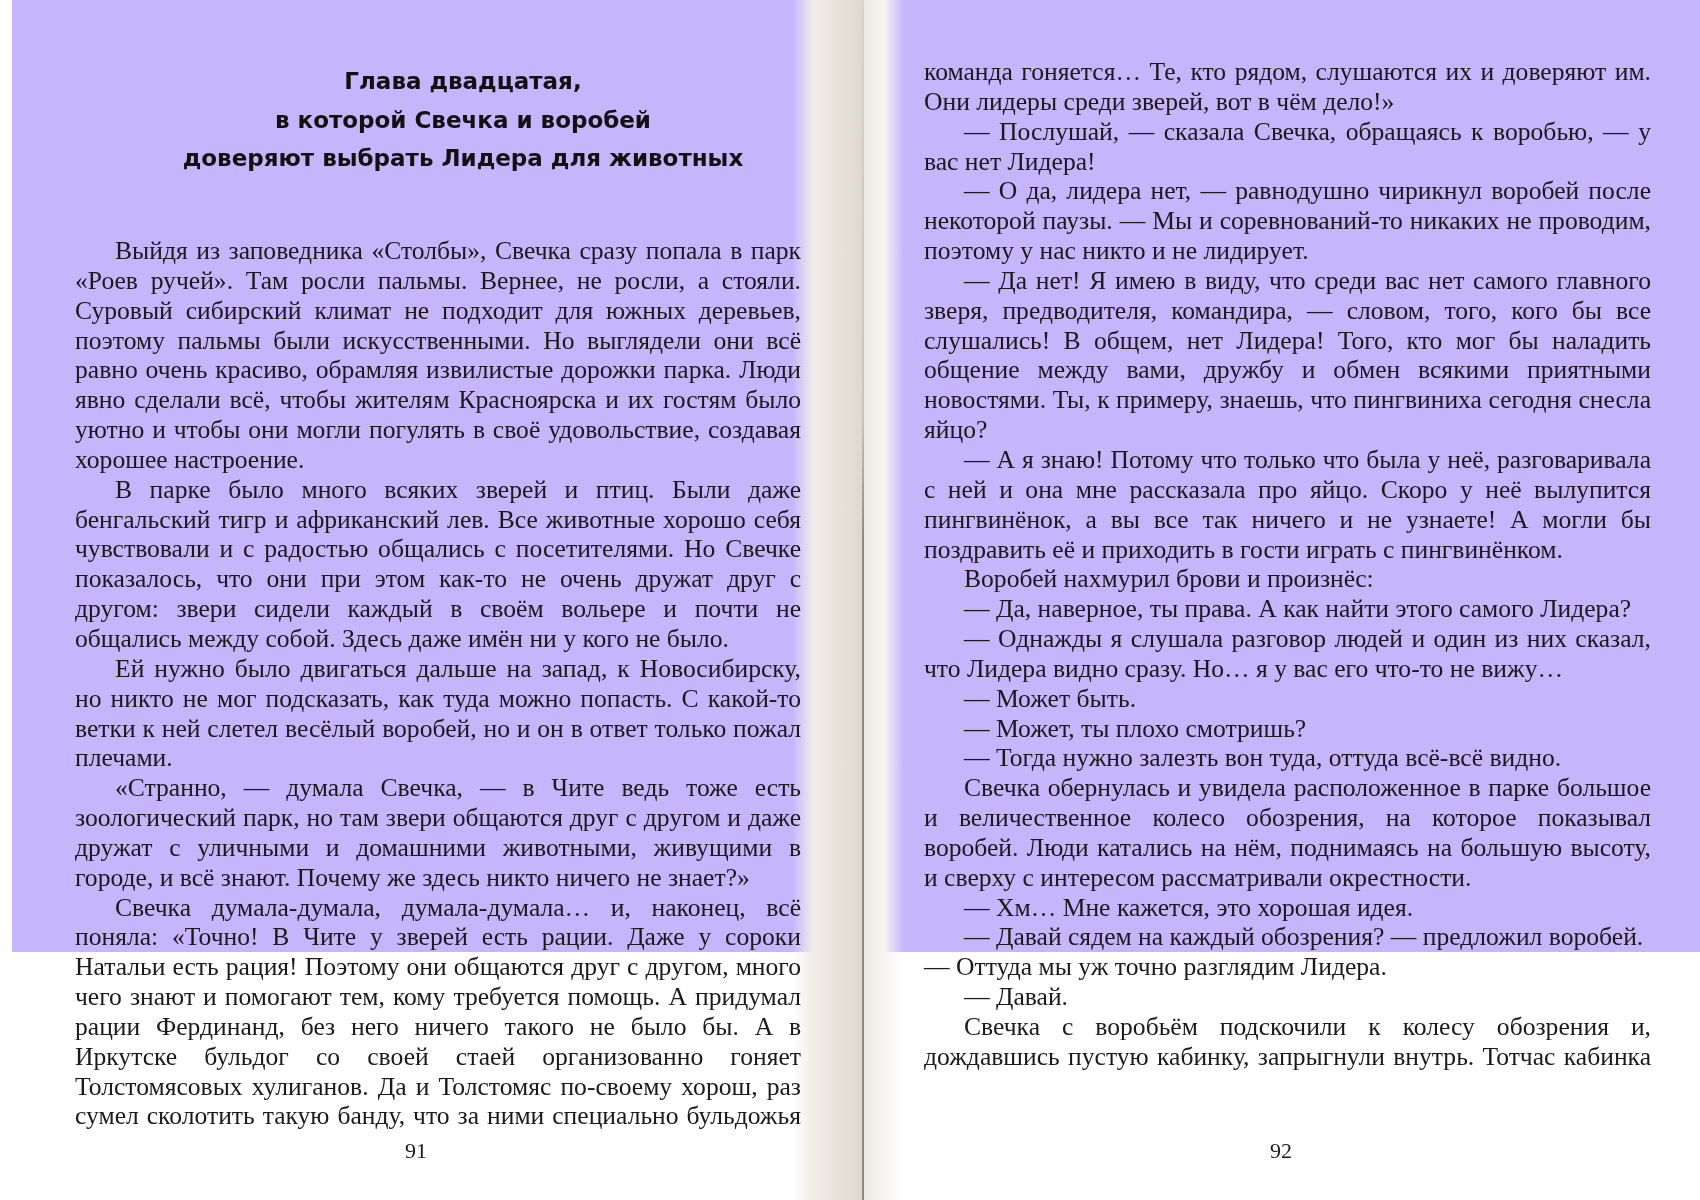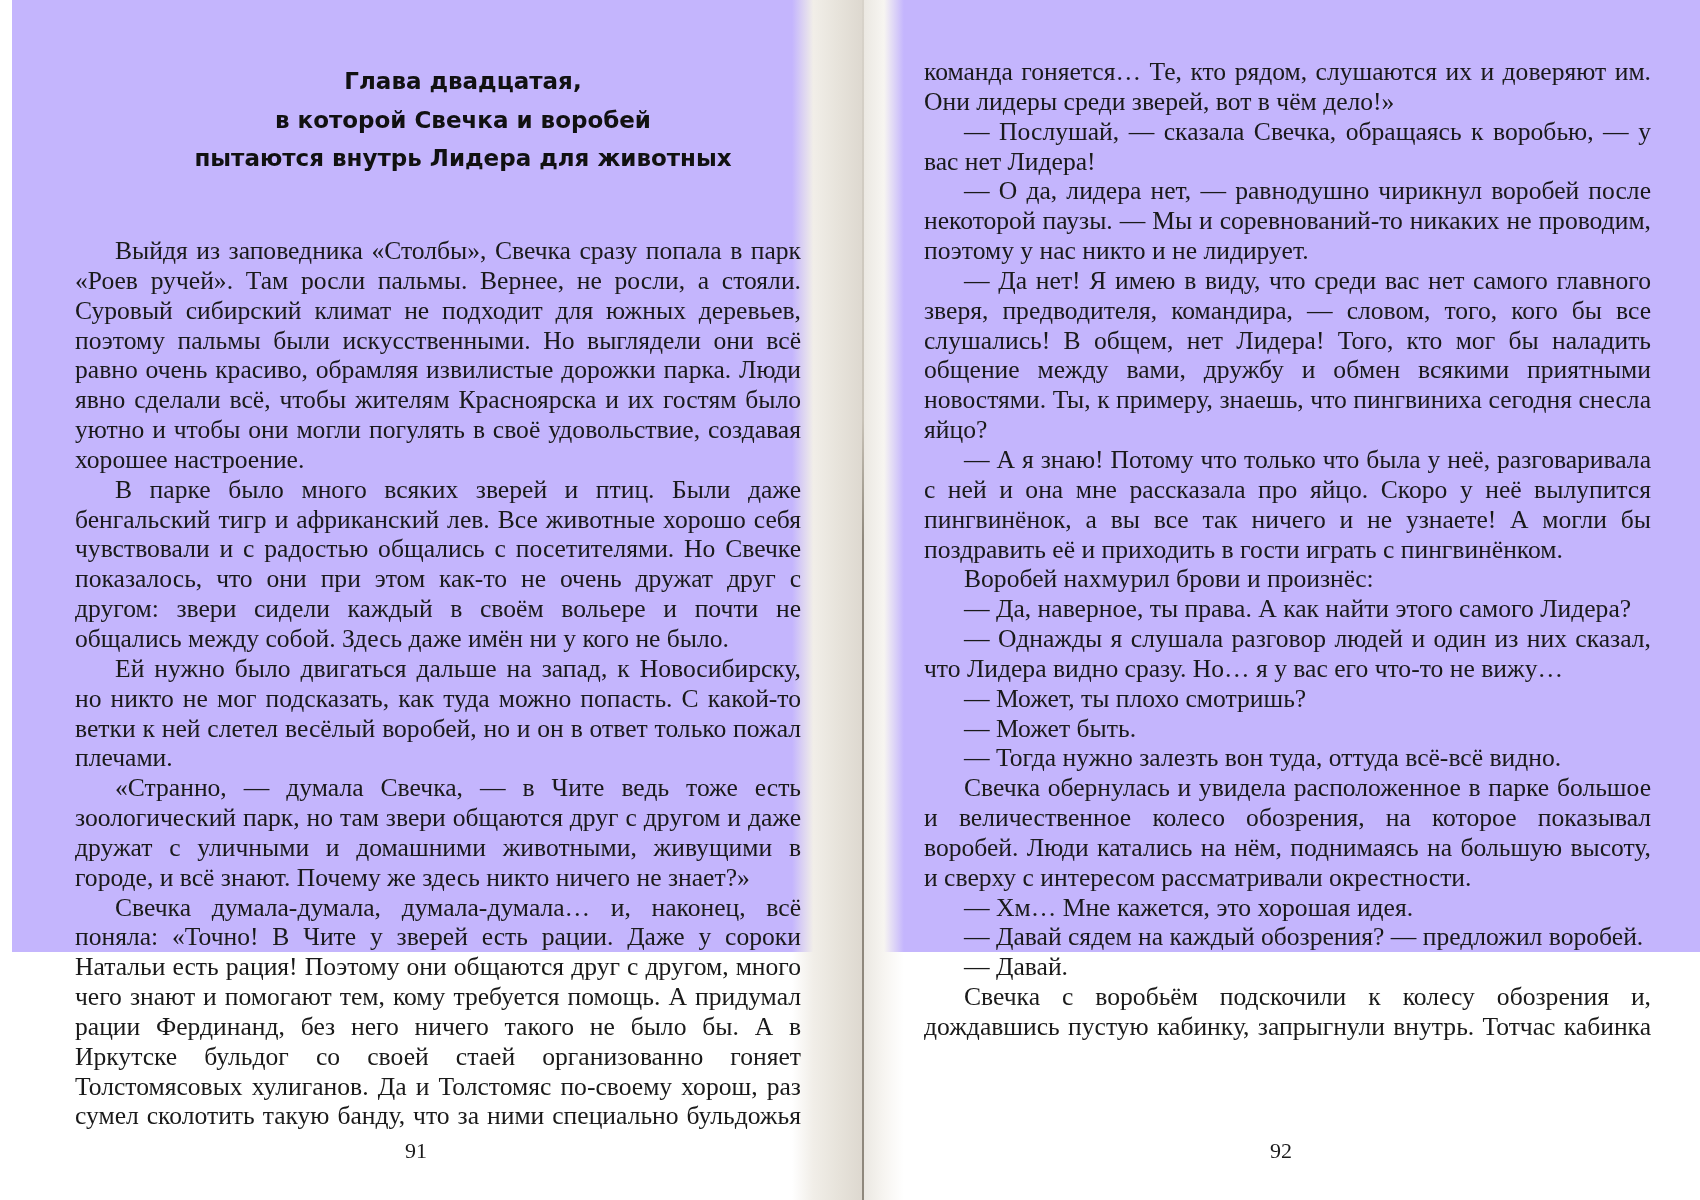--- a/index.html
+++ b/index.html
@@ -54,21 +54,21 @@
 
 <div class="spread">
   <div class="gutter-left"></div>
   <div class="gutter-line"></div>
   <div class="gutter-right"></div>
 
   <div class="page page-left">
     <div class="title">
       <div>Глава двадцатая,</div>
       <div>в которой Свечка и воробей</div>
-      <div>пытаются внутрь Лидера для животных</div>
+      <div>доверяют выбрать Лидера для животных</div>
     </div>
     <div class="body-text">
       <p>Выйдя из заповедника «Столбы», Свечка сразу попала в парк «Роев ручей». Там росли пальмы. Вернее, не росли, а стояли. Суровый сибирский климат не подходит для южных деревьев, поэтому пальмы были искусственными. Но выглядели они всё равно очень красиво, обрамляя извилистые дорожки парка. Люди явно сделали всё, чтобы жителям Красноярска и их гостям было уютно и чтобы они могли погулять в своё удовольствие, создавая хорошее настроение.</p>
       <p>В парке было много всяких зверей и птиц. Были даже бенгальский тигр и африканский лев. Все животные хорошо себя чувствовали и с радостью общались с посетителями. Но Свечке показалось, что они при этом как-то не очень дружат друг с другом: звери сидели каждый в своём вольере и почти не общались между собой. Здесь даже имён ни у кого не было.</p>
       <p>Ей нужно было двигаться дальше на запад, к Новосибирску, но никто не мог подсказать, как туда можно попасть. С какой-то ветки к ней слетел весёлый воробей, но и он в ответ только пожал плечами.</p>
       <p>«Странно, — думала Свечка, — в Чите ведь тоже есть зоологический парк, но там звери общаются друг с другом и даже дружат с уличными и домашними животными, живущими в городе, и всё знают. Почему же здесь никто ничего не знает?»</p>
       <p class="lastfull">Свечка думала-думала, думала-думала… и, наконец, всё поняла: «Точно! В Чите у зверей есть рации. Даже у сороки Натальи есть рация! Поэтому они общаются друг с другом, много чего знают и помогают тем, кому требуется помощь. А придумал рации Фердинанд, без него ничего такого не было бы. А в Иркутске бульдог со своей стаей организованно гоняет Толстомясовых хулиганов. Да и Толстомяс по-своему хорош, раз сумел сколотить такую банду, что за ними специально бульдожья</p>
     </div>
     <div class="page-number">91</div>
   </div>
@@ -76,24 +76,25 @@
   <div class="page page-right">
     <div class="body-text">
       <p class="noindent">команда гоняется… Те, кто рядом, слушаются их и доверяют им. Они лидеры среди зверей, вот в чём дело!»</p>
       <p>— Послушай, — сказала Свечка, обращаясь к воробью, — у вас нет Лидера!</p>
       <p>— О да, лидера нет, — равнодушно чирикнул воробей после некоторой паузы. — Мы и соревнований-то никаких не проводим, поэтому у нас никто и не лидирует.</p>
       <p>— Да нет! Я имею в виду, что среди вас нет самого главного зверя, предводителя, командира, — словом, того, кого бы все слушались! В общем, нет Лидера! Того, кто мог бы наладить общение между вами, дружбу и обмен всякими приятными новостями. Ты, к примеру, знаешь, что пингвиниха сегодня снесла яйцо?</p>
       <p>— А я знаю! Потому что только что была у неё, разговаривала с ней и она мне рассказала про яйцо. Скоро у неё вылупится пингвинёнок, а вы все так ничего и не узнаете! А могли бы поздравить её и приходить в гости играть с пингвинёнком.</p>
       <p>Воробей нахмурил брови и произнёс:</p>
       <p>— Да, наверное, ты права. А как найти этого самого Лидера?</p>
       <p>— Однажды я слушала разговор людей и один из них сказал, что Лидера видно сразу. Но… я у вас его что-то не вижу…</p>
+      <p>— Может быть.</p>
       <p>— Может, ты плохо смотришь?</p>
-      <p>— Может быть.</p>
       <p>— Тогда нужно залезть вон туда, оттуда всё-всё видно.</p>
       <p>Свечка обернулась и увидела расположенное в парке большое и величественное колесо обозрения, на которое показывал воробей. Люди катались на нём, поднимаясь на большую высоту, и сверху с интересом рассматривали окрестности.</p>
       <p>— Хм… Мне кажется, это хорошая идея.</p>
       <p>— Давай сядем на каждый обозрения? — предложил воробей.</p>
+      <p class="noindent">— Оттуда мы уж точно разглядим Лидера.</p>
       <p>— Давай.</p>
       <p class="lastfull">Свечка с воробьём подскочили к колесу обозрения и, дождавшись пустую кабинку, запрыгнули внутрь. Тотчас кабинка</p>
     </div>
     <div class="page-number">92</div>
   </div>
 </div>
 
 </body></html>

